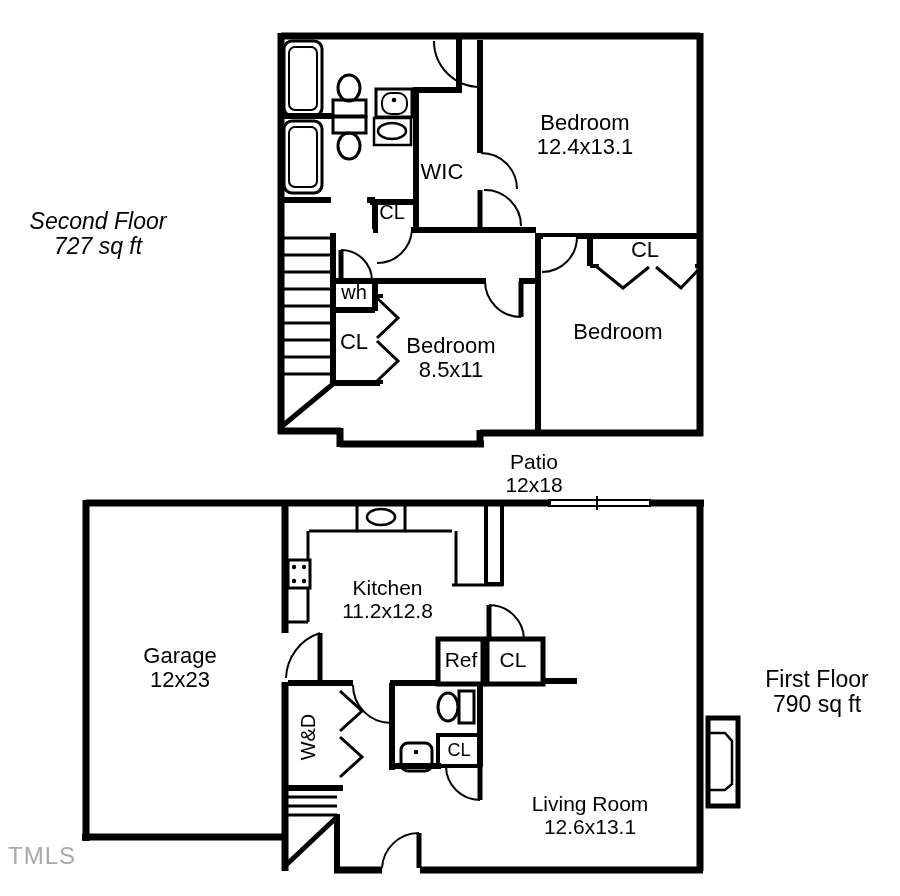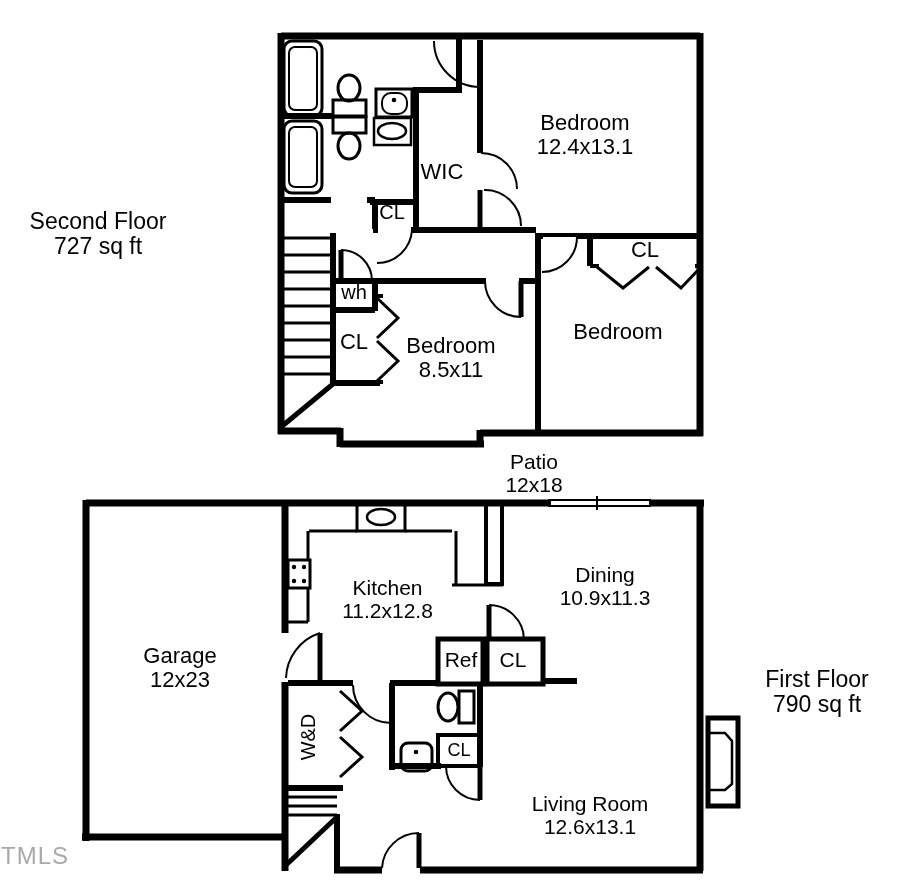--- a/index.html
+++ b/index.html
@@ -7,21 +7,21 @@
         font-family:"Liberation Sans",sans-serif;}
   #plan svg{position:absolute;left:0;top:0;}
   .lbl{position:absolute;color:#000;text-align:center;white-space:nowrap;line-height:1.08;}
   .f23{font-size:23px;}
   .f22{font-size:22px;}
   .f21{font-size:21px;}
   .f20{font-size:20px;}
   .f18{font-size:18px;}
   .two span{display:block;}
   .rot{transform:rotate(-90deg);transform-origin:center center;}
-  .watermark{position:absolute;left:1px;top:842px;font-size:24px;color:#a9a9a9;
+  .watermark{position:absolute;left:8px;top:842px;font-size:24px;color:#a9a9a9;
              letter-spacing:1px;}
 </style>
 </head>
 <body>
 
 <div id="plan">
 
   <svg width="900" height="896" viewBox="0 0 900 896">
 
     <g stroke="#000" fill="none">
@@ -138,21 +138,21 @@
            M446,766 A34,34 0 0 0 480,800
            M382,868 A37,37 0 0 1 419,833"></path>
 
       <g>
         <rect x="708" y="718" width="30" height="88" stroke-width="5"></rect>
         <path stroke-width="2.5" d="M710,733 H725 L732,741 V784 L725,790 H710"></path>
       </g>
     </g>
   </svg>
 
-  <div class="lbl f23 two" style="left:8px;top:209px;width:180px;">
+  <div class="lbl f23 two" style="left:8px;top:209px;width:180px;font-style:italic;">
     <span>Second Floor</span>
     <span>727 sq ft</span>
   </div>
 
   <div class="lbl f22 two" style="left:505px;top:111px;width:160px;">
     <span>Bedroom</span>
     <span>12.4x13.1</span>
   </div>
 
   <div class="lbl f22 two" style="left:371px;top:334px;width:160px;">
@@ -182,24 +182,20 @@
   <div class="lbl f21 two" style="left:464px;top:451px;width:140px;">
     <span>Patio</span>
     <span>12x18</span>
   </div>
 
   <div class="lbl f21 two" style="left:305px;top:577px;width:165px;">
     <span>Kitchen</span>
     <span>11.2x12.8</span>
   </div>
 
-  <div class="lbl f21 two" style="left:525px;top:564px;width:160px;">
-    <span>Dining</span>
-    <span>10.9x11.3</span>
-  </div>
 
   <div class="lbl f22 two" style="left:100px;top:644px;width:160px;">
     <span>Garage</span>
     <span>12x23</span>
   </div>
 
   <div class="lbl f21 two" style="left:510px;top:749px;width:160px;margin-top:44px;">
     <span>Living Room</span>
     <span>12.6x13.1</span>
   </div>

